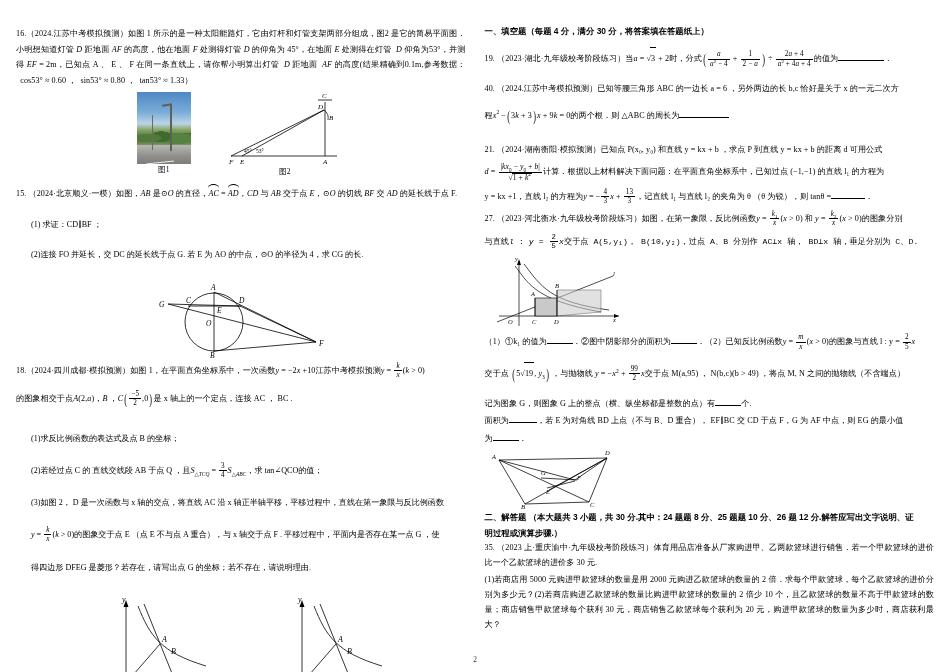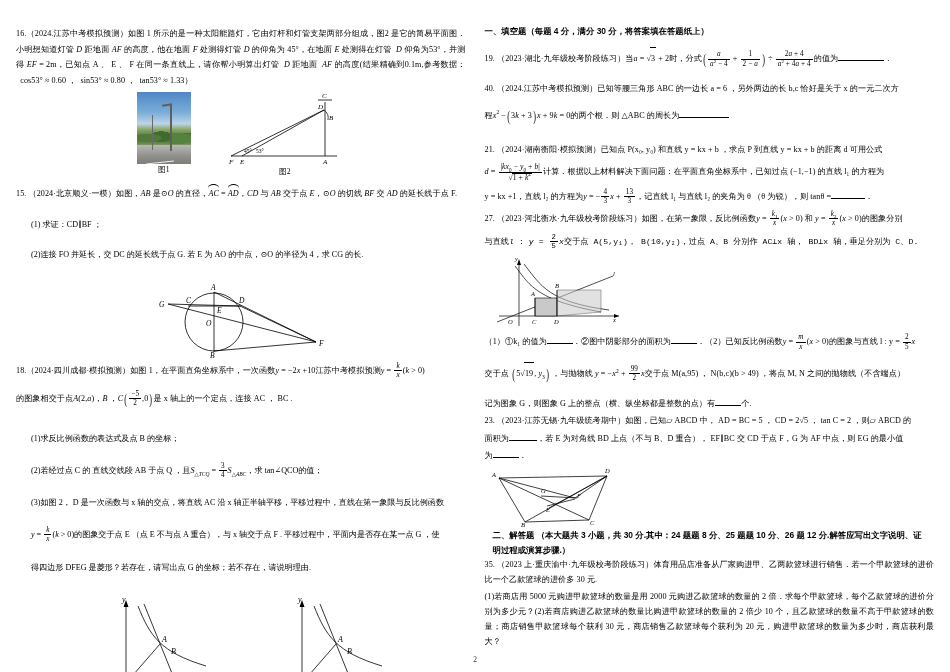--- a/index.html
+++ b/index.html
@@ -61,21 +61,21 @@
   .hd-sec {
     font-weight: bold;
     font-size: 8.4px;
     margin: 0 0 3px 0;
     font-family: "Liberation Sans", sans-serif;
   }
   .hd-sec2 {
     font-weight: bold;
     font-size: 8.4px;
     line-height: 1.7;
-    margin: 0 0 1px 8px;
+    margin: 0 0 1px 0;
     font-family: "Liberation Sans", sans-serif;
     text-align: justify;
   }
 
   i, .it { font-style: italic; }
 
   
   .frac {
     display: inline-block;
     vertical-align: middle;
@@ -432,23 +432,20 @@
         <div class="q" style="line-height:2.6;">
           交于点 <span class="paren-big">(</span>5<span class="radsign">√<span class="sqrt">19</span></span>, <i>y</i><sub>3</sub><span class="paren-big">)</span> ，与抛物线 <i>y</i> = −<i>x</i><sup>2</sup> + <span class="frac"><span class="num">99</span><span class="den">2</span></span><i>x</i><span>交于点 M(a,95) ， N(b,c)(b &gt; 49) ，将点 M, N 之间的抛物线（不含端点）</span>
         </div>
         <div class="q">
           <span>记为图象 G，则图象 G 上的整点（横、纵坐标都是整数的点）有</span><span class="blank" style="width:26px;"></span><span>个.</span>
         </div>
       </div>
 
       <div>
         <div class="q">
-          <span>23.</span>&nbsp;<span>（2023·江苏无锡·九年级统考期中）</span><span>如图，已知▱ ABCD 中， AD = BC = 5 ， CD = 2√5 ， tan C = 2 ，则▱ ABCD 的</span>
-        </div>
-        <div class="q">
           <span>面积为</span><span class="blank" style="width:28px;"></span><span>，若 E 为对角线 BD 上点（不与 B、D 重合）， EF∥BC 交 CD 于点 F，G 为 AF 中点，则 EG 的最小值</span>
         </div>
         <div class="q">
           <span>为</span><span class="blank" style="width:26px;"></span><span>．</span>
         </div>
 
         <div class="figrow" style="justify-content:flex-start; padding-left:4px; margin-top:2px;">
           <svg width="170" height="62" viewBox="0 0 170 62">
             <g stroke="#000" stroke-width="0.75" fill="none">
               <polygon points="10,12 118,10 100,54 36,56"></polygon>

